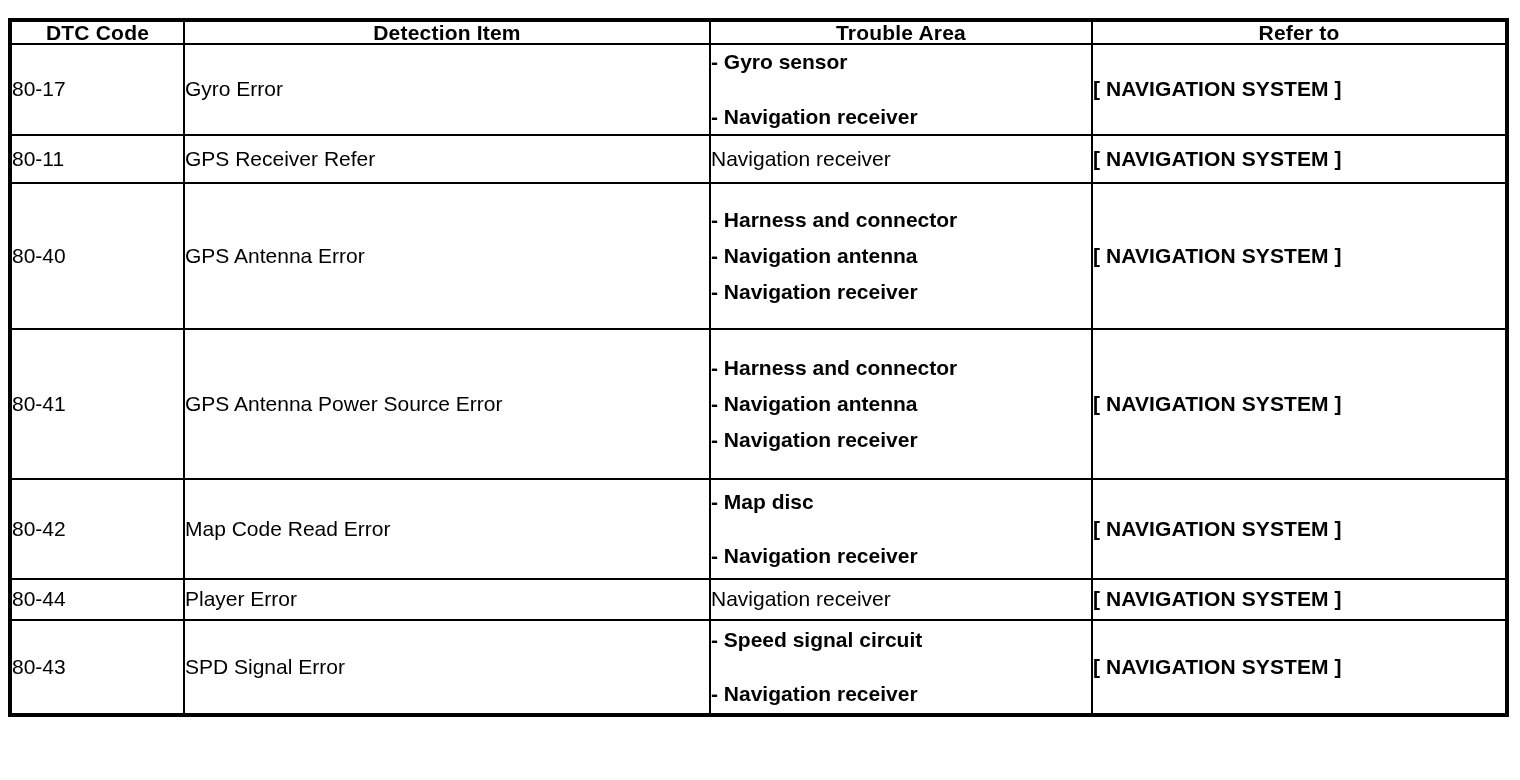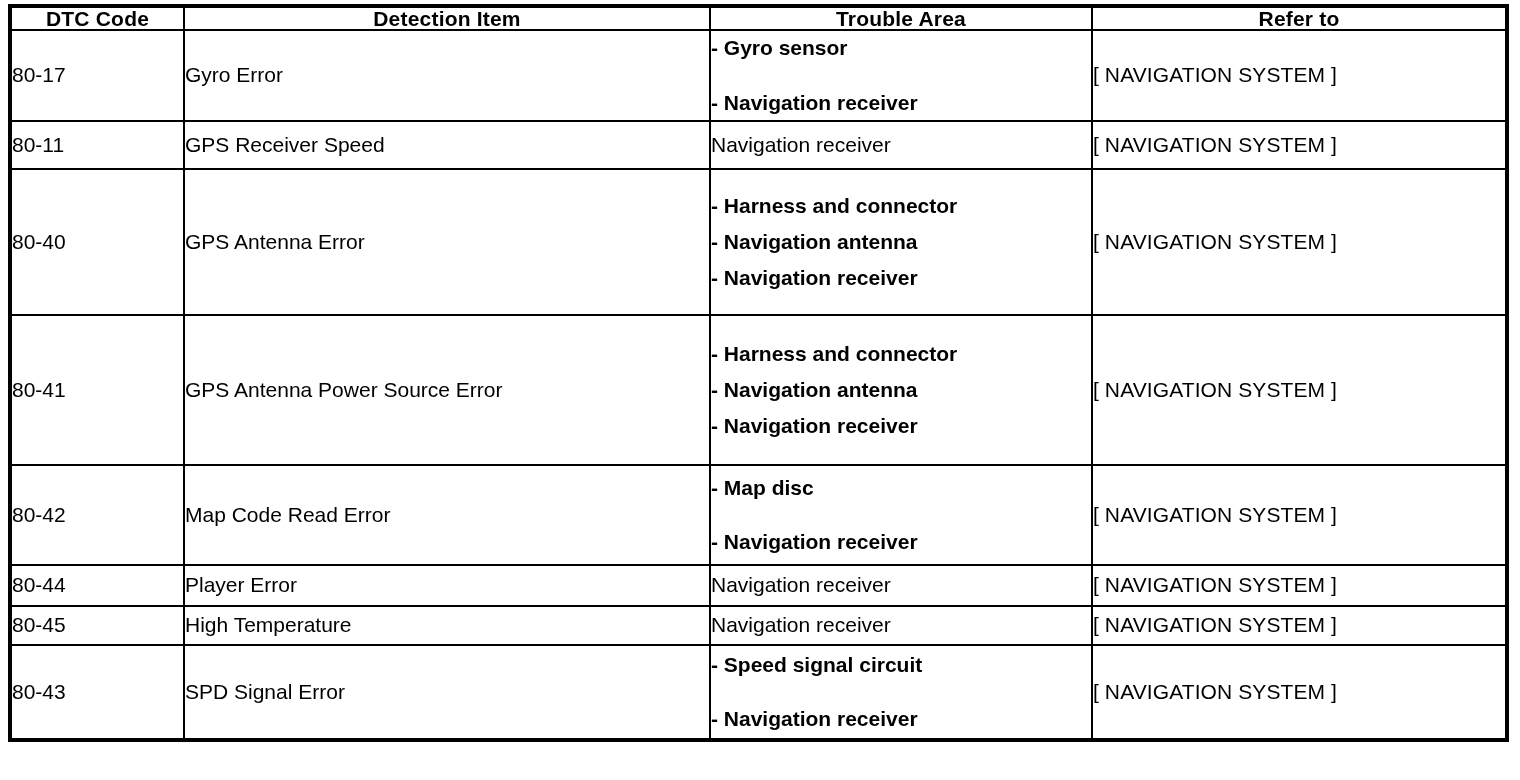--- a/index.html
+++ b/index.html
@@ -18,21 +18,21 @@
   .page {
     position: relative;
     width: 1520px;
     height: 780px;
     background: #ffffff;
   }
 
   .dtc-table {
     position: absolute;
     left: 8px;
-    top: 4px;
+    top: 18px;
     width: 1497px;
     border-collapse: collapse;
     table-layout: fixed;
     background: #22c55e;
   }
 
   .dtc-table col.c-code  { width: 174px; }
   .dtc-table col.c-item  { width: 526px; }
   .dtc-table col.c-area  { width: 382px; }
   .dtc-table col.c-refer { width: 415px; }
@@ -88,21 +88,21 @@
   }
 
   .cell-area {
     padding-left: 8px;
     padding-right: 6px;
   }
 
   .cell-refer {
     padding-left: 12px;
     padding-right: 6px;
-    font-weight: normal;
+    font-weight: bold;
     letter-spacing: 0.1px;
     white-space: nowrap;
   }
 
   .area-list {
     list-style: none;
     margin: 0;
     padding: 0;
   }
 
@@ -168,21 +168,21 @@
           <ul class="area-list multi">
             <li>- Gyro sensor</li>
             <li>- Navigation receiver</li>
           </ul>
         </td>
         <td class="cell-refer">[ NAVIGATION SYSTEM ]</td>
       </tr>
 
       <tr class="r-8011">
         <td class="cell-code">80-11</td>
-        <td class="cell-item">GPS Receiver Speed</td>
+        <td class="cell-item">GPS Receiver Refer</td>
         <td class="cell-area">
           <p class="area-single">Navigation receiver</p>
         </td>
         <td class="cell-refer">[ NAVIGATION SYSTEM ]</td>
       </tr>
 
       <tr class="r-8040">
         <td class="cell-code">80-40</td>
         <td class="cell-item">GPS Antenna Error</td>
         <td class="cell-area">
@@ -222,28 +222,20 @@
 
       <tr class="r-8044">
         <td class="cell-code">80-44</td>
         <td class="cell-item">Player Error</td>
         <td class="cell-area">
           <p class="area-single">Navigation receiver</p>
         </td>
         <td class="cell-refer">[ NAVIGATION SYSTEM ]</td>
       </tr>
 
-      <tr class="r-8045">
-        <td class="cell-code">80-45</td>
-        <td class="cell-item">High Temperature</td>
-        <td class="cell-area">
-          <p class="area-single">Navigation receiver</p>
-        </td>
-        <td class="cell-refer">[ NAVIGATION SYSTEM ]</td>
-      </tr>
 
       <tr class="r-8043">
         <td class="cell-code">80-43</td>
         <td class="cell-item">SPD Signal Error</td>
         <td class="cell-area">
           <ul class="area-list multi">
             <li>- Speed signal circuit</li>
             <li>- Navigation receiver</li>
           </ul>
         </td>

